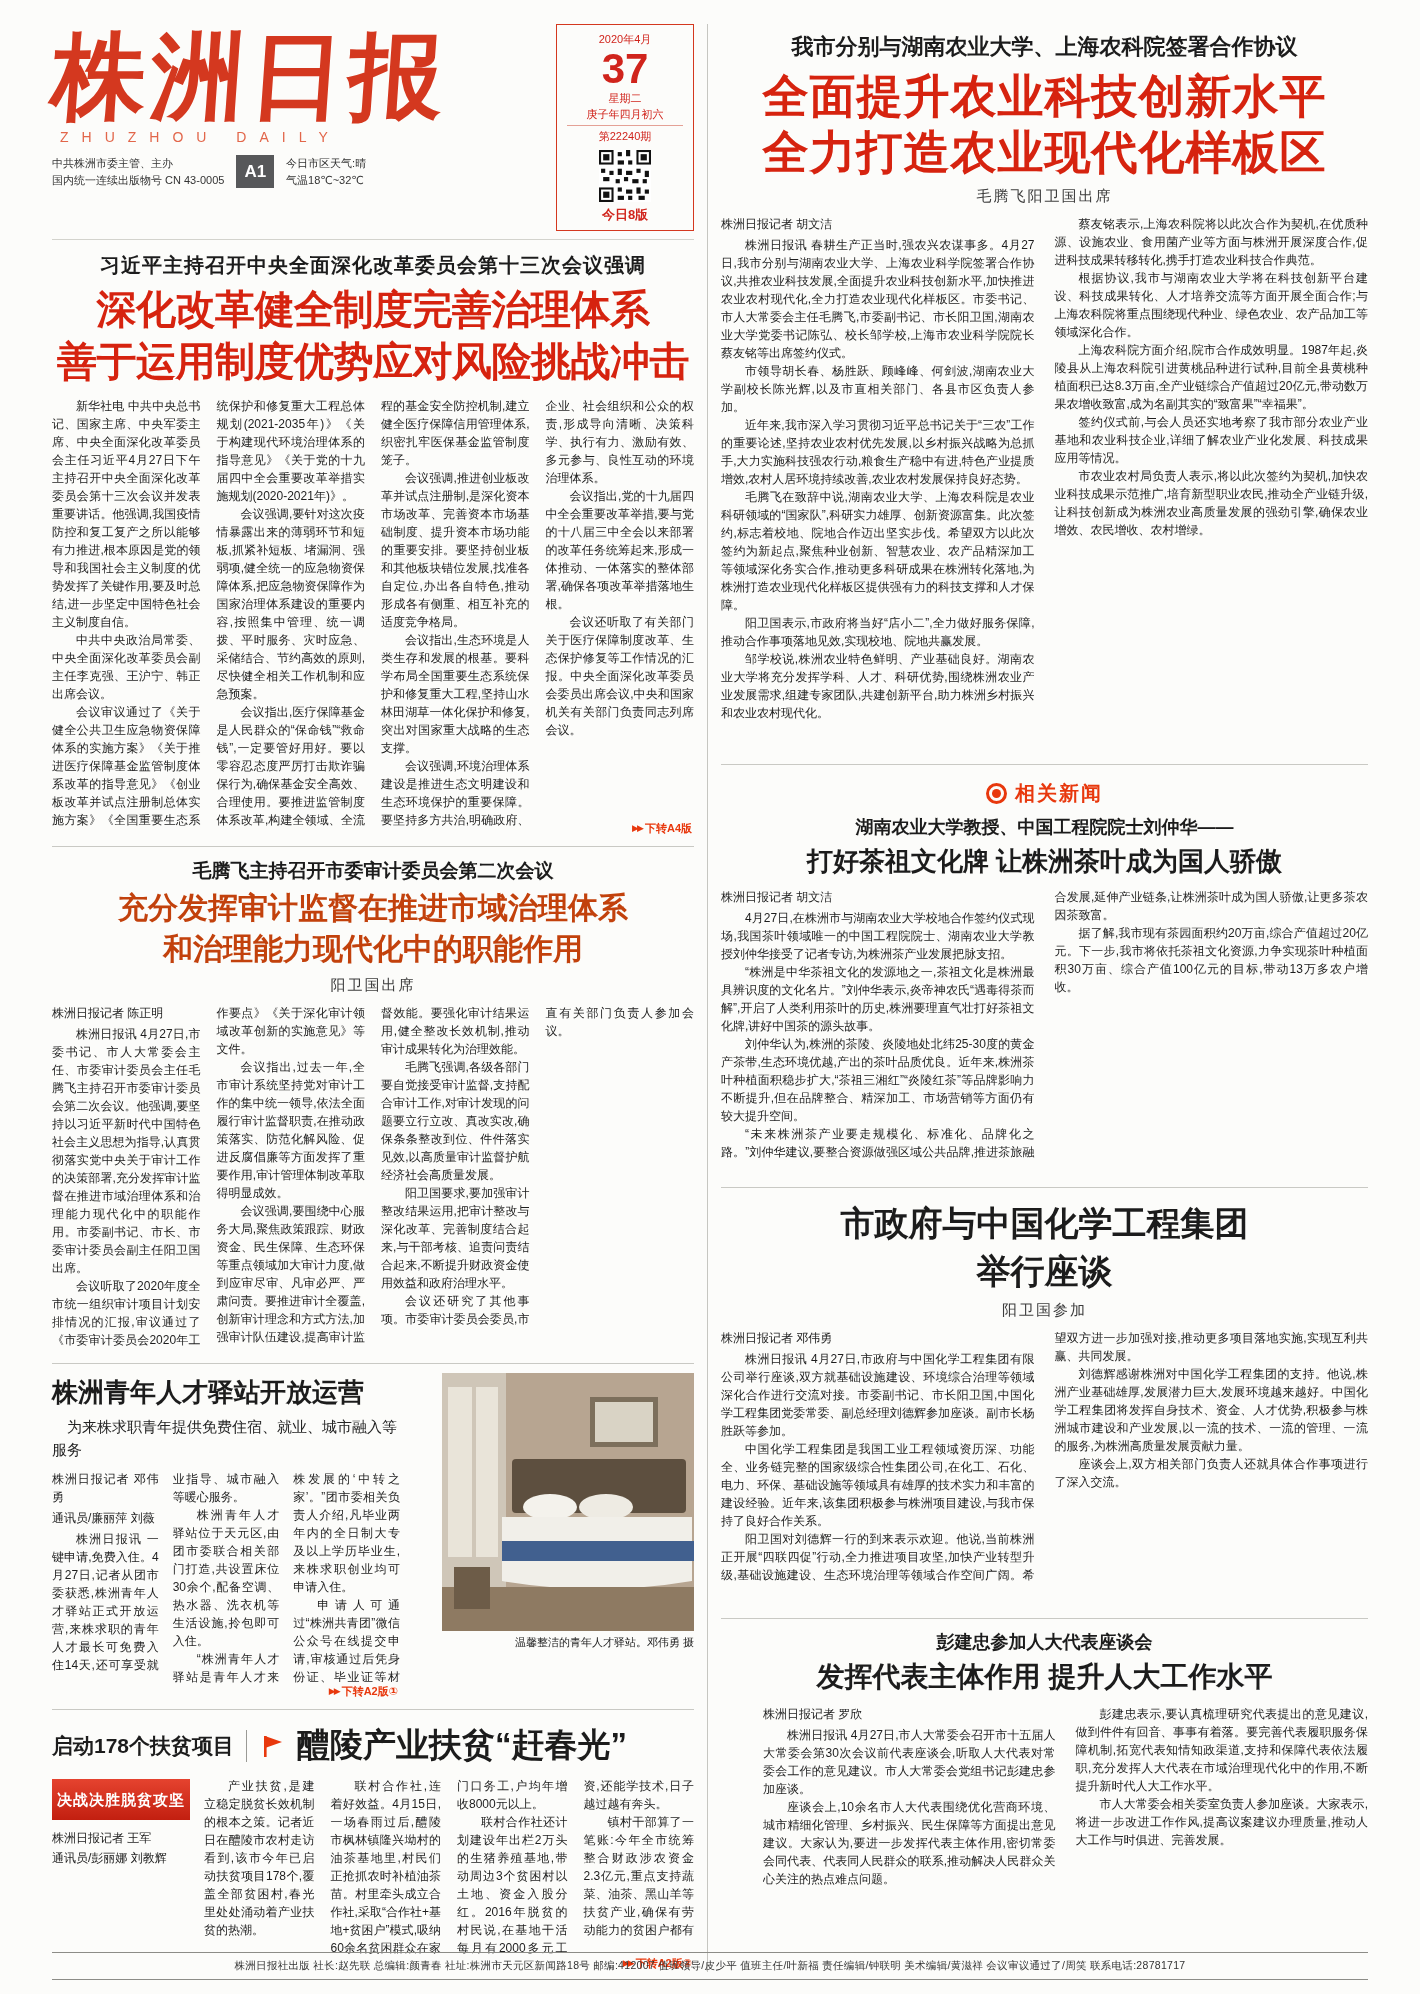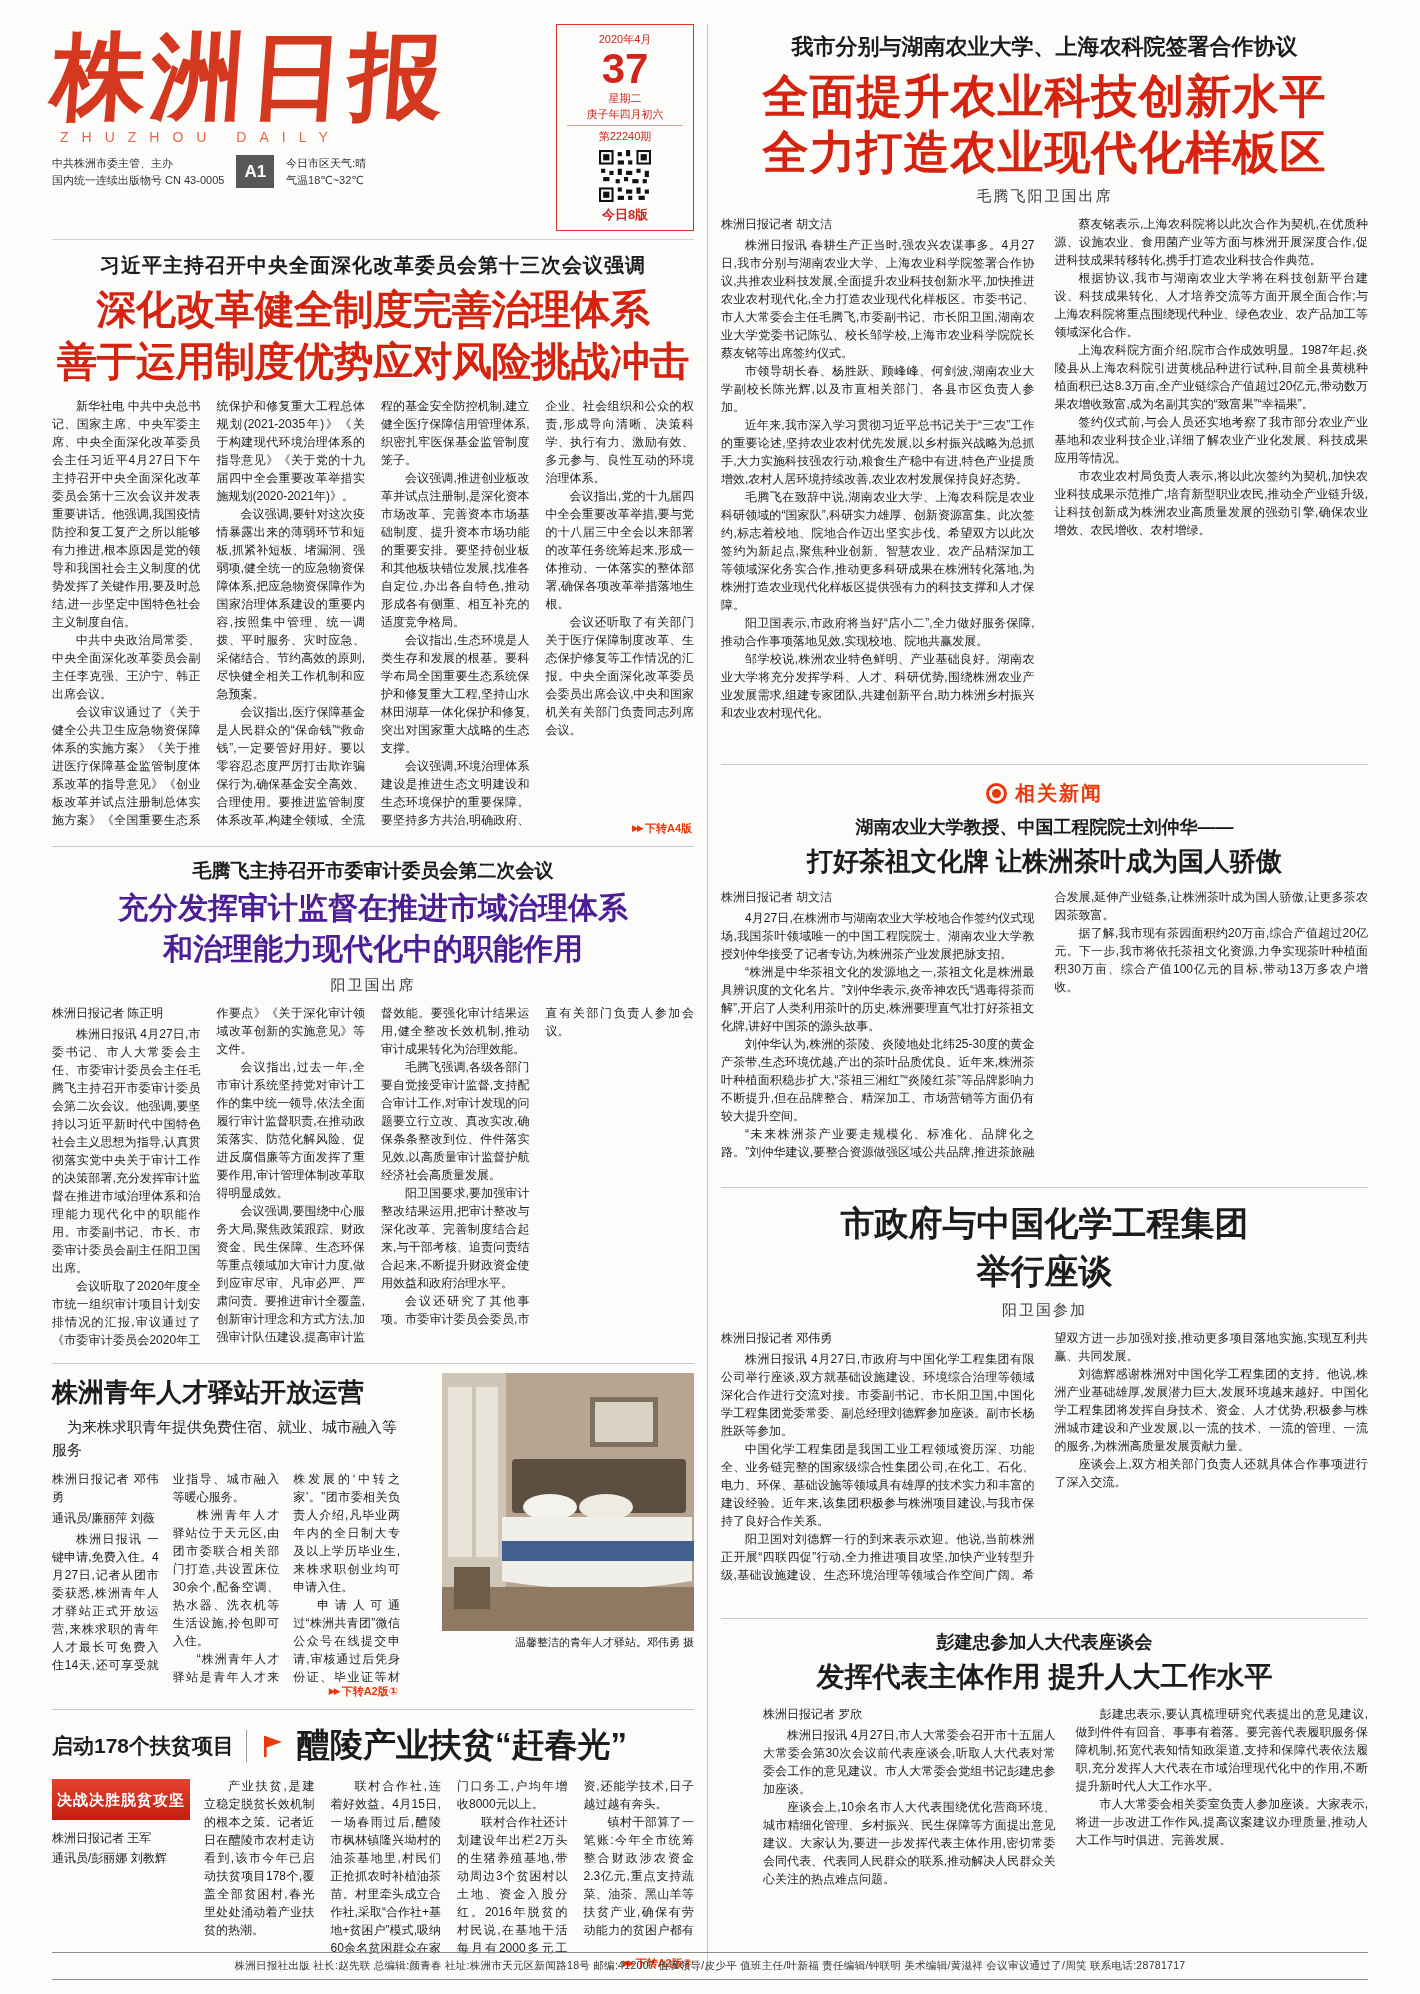--- a/index.html
+++ b/index.html
@@ -34,21 +34,21 @@
   .jump{position:absolute;right:2px;bottom:0;background:#fcfcfa;color:#e8380d;font-size:11px;font-weight:bold;display:inline-flex;align-items:center;gap:3px;padding-left:5px;}
   .tri{font-size:9px;letter-spacing:-2px;color:#e8380d;}
 
   
   .lead-kicker{font-size:20px;font-weight:bold;text-align:center;margin:12px 0 4px;letter-spacing:1px;}
   .lead-h{font-size:40px;line-height:1.3;font-weight:900;color:#d6230f;text-align:center;letter-spacing:-0.5px;margin:0;}
   .lead-body{height:440px;margin-top:10px;}
 
   
   .sec-kicker{font-size:19px;font-weight:bold;text-align:center;margin:2px 0 4px;}
-  .audit-h{font-size:30px;font-weight:800;text-align:center;line-height:1.35;margin:0;color:#4c1d95;}
+  .audit-h{font-size:30px;font-weight:800;text-align:center;line-height:1.35;margin:0;color:#c2410c;}
   .byline{font-size:15px;color:#3c3c3c;text-align:center;margin:7px 0 9px;letter-spacing:2px;}
   .audit-body{height:350px;}
 
   
   .youth-flex{display:flex;gap:14px;}
   .youth-left{flex:1;min-width:0;}
   .youth-h{font-size:26px;font-weight:800;margin:2px 0 6px;}
   .youth-sub{font-size:15px;color:#242424;margin:0 0 9px;line-height:1.5;text-indent:1em;}
   .youth-body{height:230px;}
   .youth-photo{width:252px;flex:none;margin:0;padding-left:28px;}

